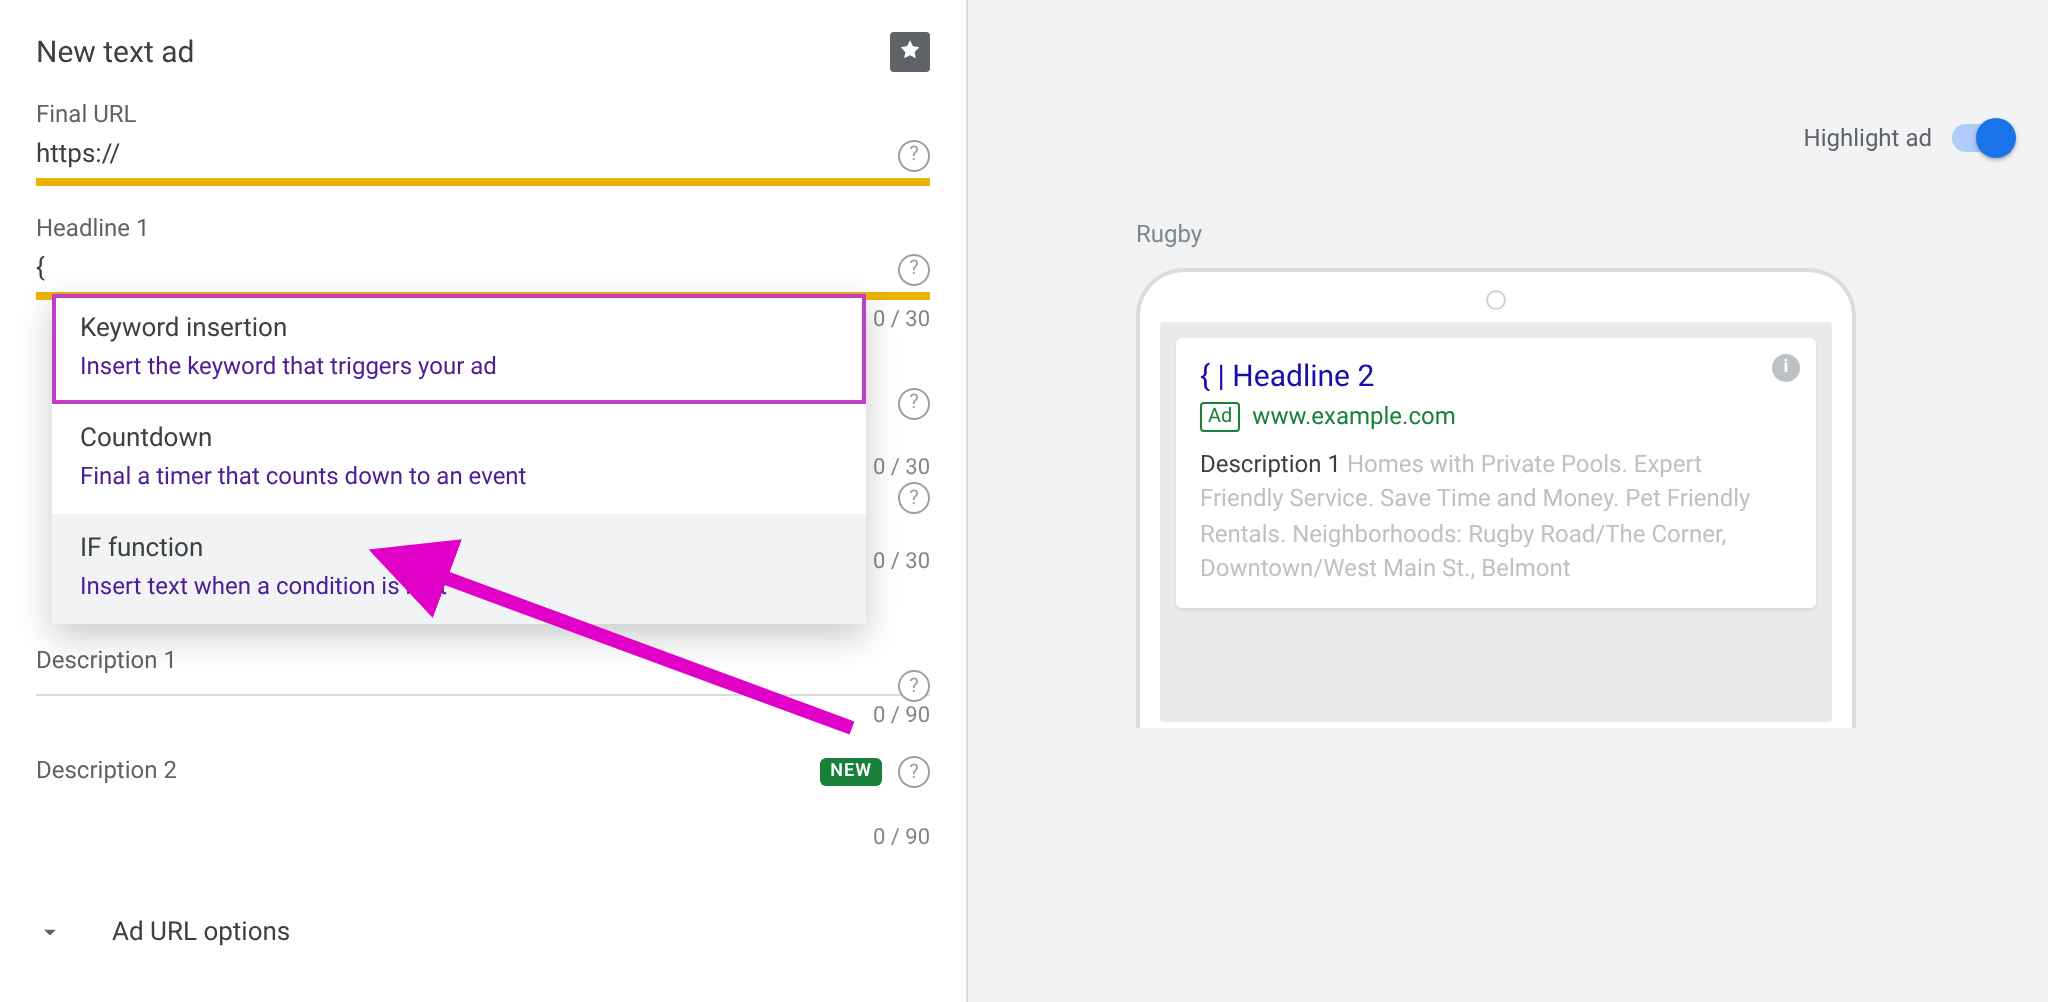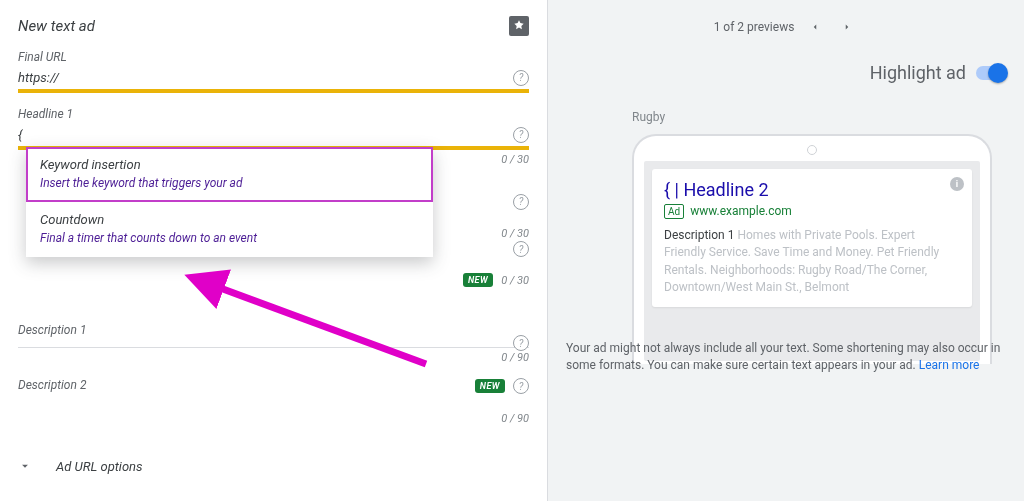--- a/index.html
+++ b/index.html
@@ -14,27 +14,26 @@
   }
 
   .app {
     display: flex;
     width: 1024px;
     height: 501px;
   }
 
   
   .editor {
-    width: 548px;
+    width: 484px;
     height: 100%;
     border-right: 1px solid #dadce0;
     background: #fff;
     position: relative;
     padding: 16px 18px 0 18px;
-    font-style: italic;
   }
 
   .editor-header {
     display: flex;
     justify-content: space-between;
     align-items: center;
     margin-bottom: 14px;
   }
   .editor-title {
     font-size: 15px;
@@ -185,21 +184,21 @@
     cursor: pointer;
   }
 
   .highlight-toggle {
     position: absolute;
     top: 62px;
     right: 18px;
     display: flex;
     align-items: center;
     gap: 10px;
-    font-size: 18px;
+    font-size: 12px;
     color: #5f6368;
   }
   .toggle {
     width: 30px; height: 14px;
     background: #aecbfa;
     border-radius: 7px;
     position: relative;
   }
   .toggle::after {
     content: "";
@@ -260,21 +259,21 @@
     border-radius: 50%;
     background: #bdc1c6;
     color: #fff;
     font-size: 9px;
     font-weight: 700;
     display: flex; align-items: center; justify-content: center;
   }
 
   .headline {
     color: #1a0dab;
-    font-size: 18px;
+    font-size: 15px;
   }
   .url-line {
     display: flex;
     align-items: flex-start;
     gap: 6px;
     margin-top: 4px;
   }
   .ad-badge {
     border: 1px solid #188038;
     color: #188038;
@@ -390,49 +389,40 @@
     </div>
 
     <div class="suggestion-dropdown">
       <div class="sugg-item highlight">
         <div class="sugg-title">Keyword insertion</div>
         <div class="sugg-desc">Insert the keyword that triggers your ad</div>
       </div>
       <div class="sugg-item">
         <div class="sugg-title">Countdown</div>
         <div class="sugg-desc">Final a timer that counts down to an event</div>
+      </div>
+      <div class="sugg-item hover">
+        <div class="sugg-title">IF function</div>
+        <div class="sugg-desc">Insert text when a condition is met</div>
       </div>
     </div>
 
     <svg class="arrow-overlay" viewBox="0 0 250 120">
       <defs>
         <marker id="arrowhead" markerWidth="6" markerHeight="6" refX="3" refY="3" orient="auto">
           <path d="M0,0 L6,3 L0,6 Z" fill="#e000c8"></path>
         </marker>
       </defs>
       <line x1="244" y1="112" x2="22" y2="30" stroke="#e000c8" stroke-width="7" marker-end="url(#arrowhead)"></line>
     </svg>
 
   </div>
 
   <div class="preview">
 
-    <div class="preview-nav">
-      <span>1 of 2 previews</span>
-      <span class="nav-chevron">
-        <svg width="10" height="12" viewBox="0 0 24 24" fill="#5f6368">
-            <path d="M15 6l-6 6 6 6z"></path>
-          </svg>
-      </span>
-      <span class="nav-chevron">
-        <svg width="10" height="12" viewBox="0 0 24 24" fill="#5f6368">
-            <path d="M9 6l6 6-6 6z"></path>
-          </svg>
-      </span>
-    </div>
 
     <div class="highlight-toggle">
       <span>Highlight ad</span>
       <span class="toggle"></span>
     </div>
 
     <div class="device-label">Rugby</div>
 
     <div class="phone">
       <div class="phone-speaker"></div>
@@ -444,18 +434,15 @@
             <span class="ad-badge">Ad</span>
             <span class="display-url">www.example.com</span>
           </div>
           <div class="desc-block">
             <span class="desc-lead">Description 1</span><span> Homes with Private Pools. Expert Friendly Service. Save Time and Money. Pet Friendly Rentals. Neighborhoods: Rugby Road/The Corner, Downtown/West Main St., Belmont</span>
           </div>
         </div>
       </div>
     </div>
 
-    <div class="disclaimer">
-      <span>Your ad might not always include all your text. Some shortening may also occur in some formats. You can make sure certain text appears in your ad. </span><a>Learn more</a>
-    </div>
 
   </div>
 </div>
 
 </body></html>

